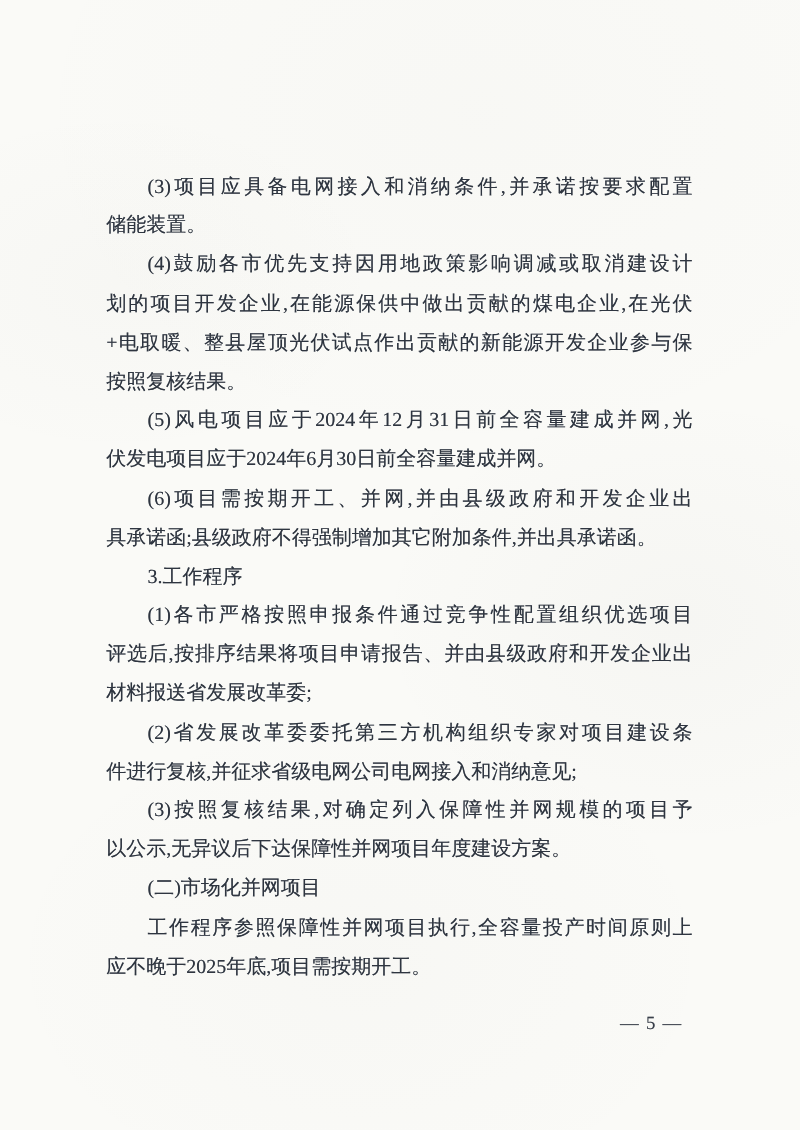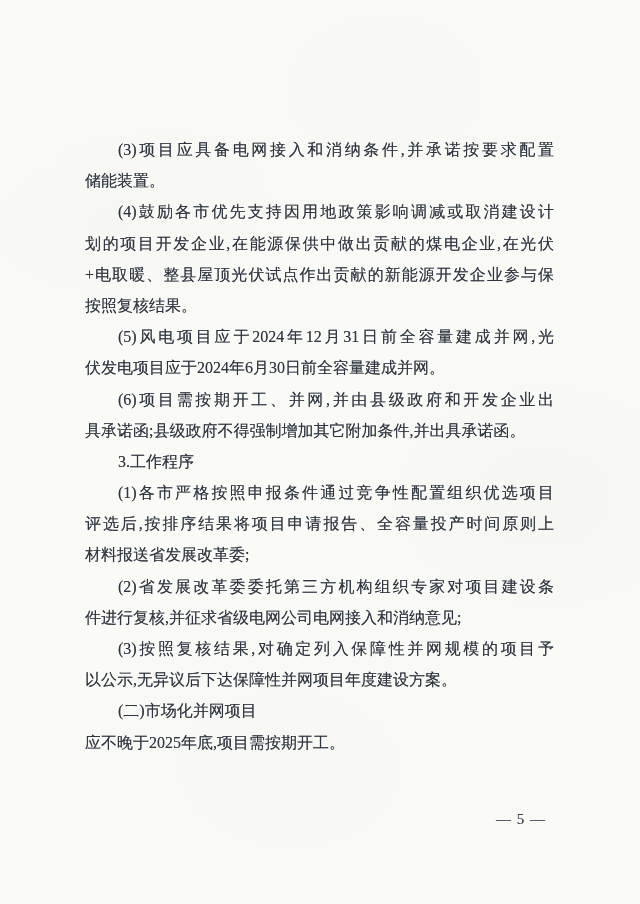--- a/index.html
+++ b/index.html
@@ -72,23 +72,24 @@
       <div class="line first">(4)鼓励各市优先支持因用地政策影响调减或取消建设计</div>
       <div class="line">划的项目开发企业,在能源保供中做出贡献的煤电企业,在光伏</div>
       <div class="line">+电取暖、整县屋顶光伏试点作出贡献的新能源开发企业参与保</div>
       <div class="line last">按照复核结果。</div>
       <div class="line first">(5)风电项目应于2024年12月31日前全容量建成并网,光</div>
       <div class="line last">伏发电项目应于2024年6月30日前全容量建成并网。</div>
       <div class="line first">(6)项目需按期开工、并网,并由县级政府和开发企业出</div>
       <div class="line last">具承诺函;县级政府不得强制增加其它附加条件,并出具承诺函。</div>
       <div class="line first last bold">3.工作程序</div>
       <div class="line first">(1)各市严格按照申报条件通过竞争性配置组织优选项目</div>
-      <div class="line">评选后,按排序结果将项目申请报告、全容量投产时间原则上</div>
+      <div class="line">评选后,按排序结果将项目申请报告、并由县级政府和开发企业出</div>
       <div class="line last">材料报送省发展改革委;</div>
       <div class="line first">(2)省发展改革委委托第三方机构组织专家对项目建设条</div>
       <div class="line last">件进行复核,并征求省级电网公司电网接入和消纳意见;</div>
       <div class="line first">(3)按照复核结果,对确定列入保障性并网规模的项目予</div>
       <div class="line last">以公示,无异议后下达保障性并网项目年度建设方案。</div>
       <div class="line first last">(二)市场化并网项目</div>
+      <div class="line first">工作程序参照保障性并网项目执行,全容量投产时间原则上</div>
       <div class="line last">应不晚于2025年底,项目需按期开工。</div>
     </div>
   <div class="page-number">— 5 —</div>
 </div>
 
 </body></html>

